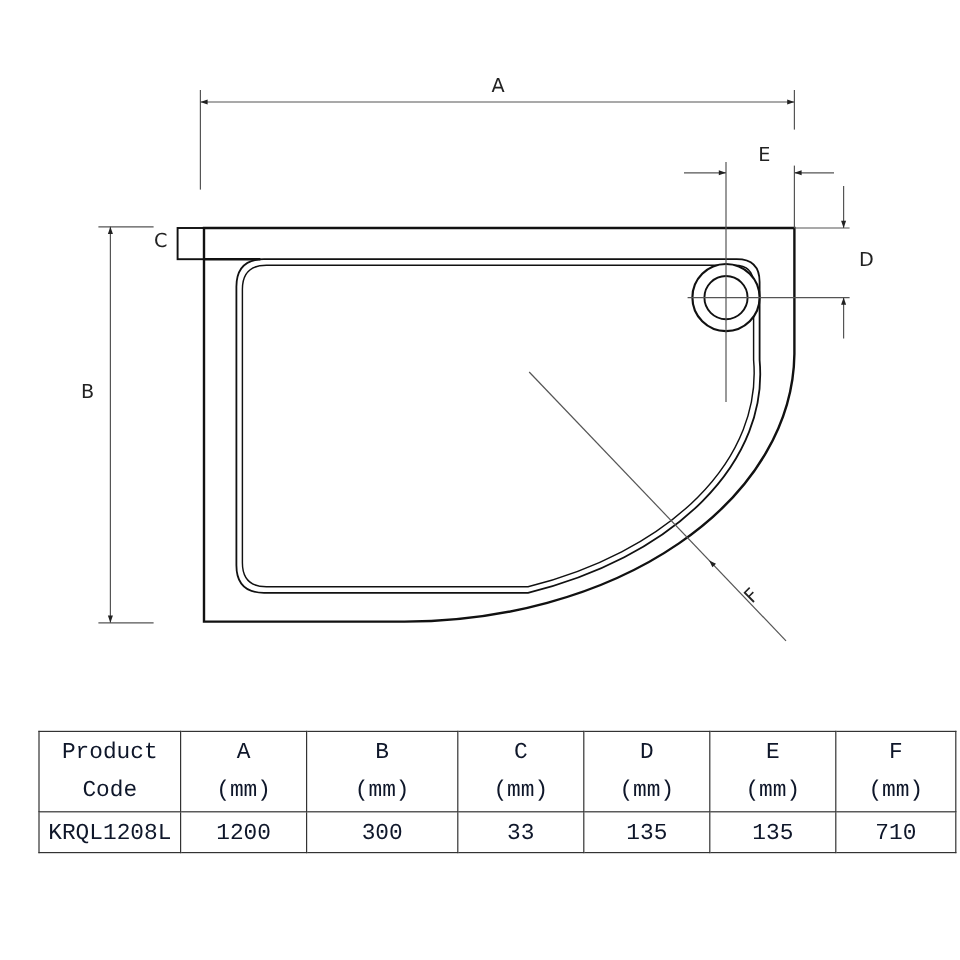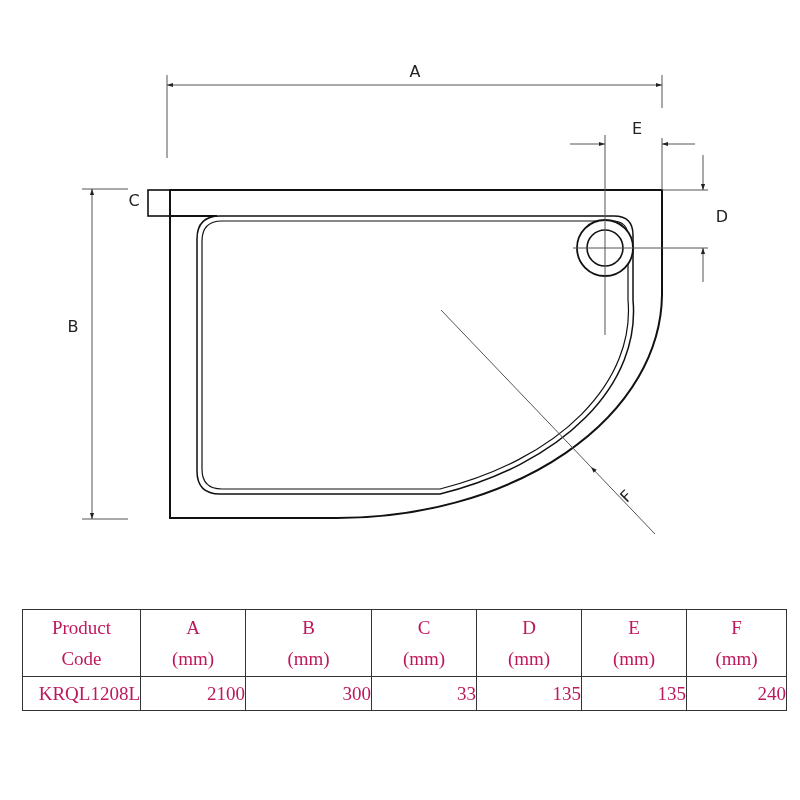--- a/index.html
+++ b/index.html
@@ -1,29 +1,29 @@
 <!DOCTYPE html>
 <html><head>
   <meta charset="utf-8">
   <style>
     html, body { margin: 0; padding: 0; background: #ffffff; }
     body { width: 800px; height: 800px; position: relative; overflow: hidden; font-family: "Liberation Sans", sans-serif; }
     .diagram { position: absolute; left: 0; top: 0; width: 800px; height: 580px; }
     .dim-label { font-family: "DejaVu Sans", sans-serif; font-size: 16px; fill: #222; }
     .spec-table {
-      position: absolute; left: 22px; top: 609px;
+      position: absolute; left: 32px; top: 609px;
       width: 764px; border-collapse: collapse;
-      font-family: Liberation Serif, serif; font-size: 19px; color: #be185d;
+      font-family: Liberation Mono, monospace; font-size: 19px; color: #0f172a;
       table-layout: fixed;
     }
     .spec-table td, .spec-table th {
       border: 1.5px solid #333; text-align: center; font-weight: normal; padding: 0;
     }
     .spec-table th { height: 66px; line-height: 31px; }
-    .spec-table td { height: 33px; text-align: right; }
+    .spec-table td { height: 33px; }
     .spec-table th span { display: block; }
   </style>
 </head>
 <body>
 
 <svg class="diagram" viewBox="0 0 800 580" xmlns="http://www.w3.org/2000/svg">
   <defs>
     <marker id="arr" viewBox="0 0 10 10" refX="10" refY="5" markerWidth="9" markerHeight="6" orient="auto-start-reverse" markerUnits="userSpaceOnUse">
       <path d="M0,1.5 L10,5 L0,8.5 z" fill="#222"></path>
     </marker>
@@ -121,21 +121,21 @@
         </th>
       <th>
           <span>F</span>
           <span>(mm)</span>
         </th>
     </tr>
   </thead>
   <tbody>
     <tr>
       <td>KRQL1208L</td>
-      <td>2100</td>
+      <td>1200</td>
       <td>300</td>
       <td>33</td>
       <td>135</td>
       <td>135</td>
-      <td>240</td>
+      <td>710</td>
     </tr>
   </tbody>
 </table>
 
 </body></html>

